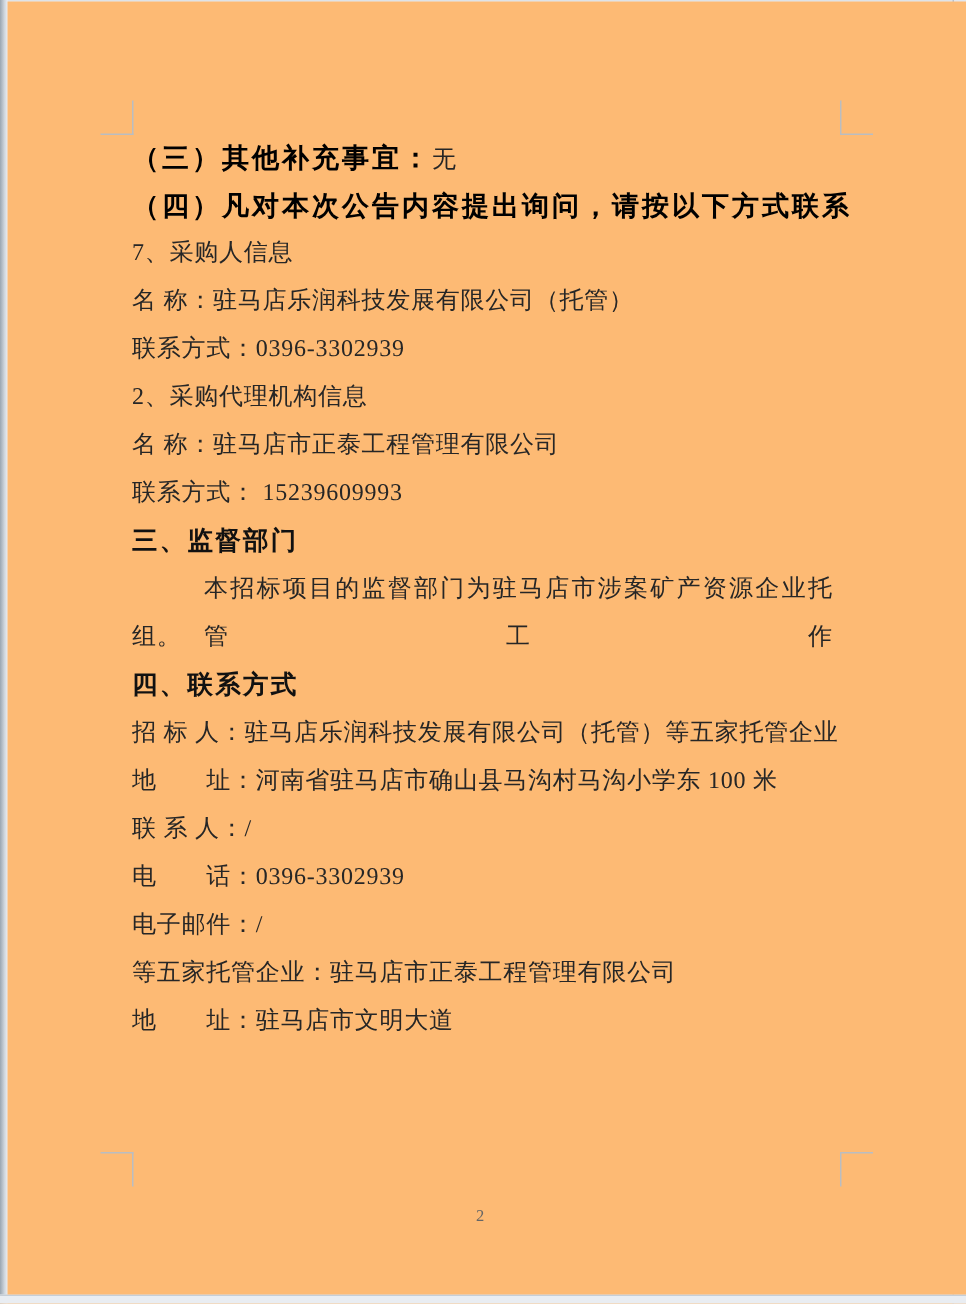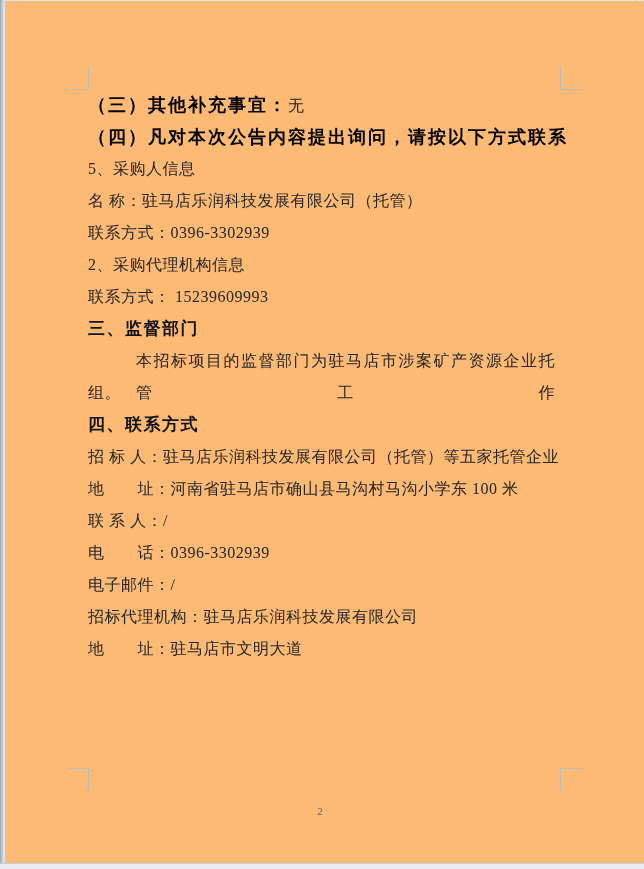--- a/index.html
+++ b/index.html
@@ -75,33 +75,34 @@
   <div class="page">
 
     <div class="mark tl"></div>
     <div class="mark tr"></div>
     <div class="mark bl"></div>
     <div class="mark br"></div>
 
     <div class="content">
         <div class="line"><span class="b">（三）其他补充事宜：</span><span>无</span></div>
         <div class="line"><span class="b">（四）凡对本次公告内容提出询问，请按以下方式联系</span></div>
-        <div class="line"><span>5、采购人信息</span></div>
+        <div class="line"><span>7、采购人信息</span></div>
         <div class="line"><span>名 称：驻马店乐润科技发展有限公司（托管）</span></div>
         <div class="line"><span>联系方式：0396-3302939</span></div>
         <div class="line"><span>2、采购代理机构信息</span></div>
+        <div class="line"><span>名 称：驻马店市正泰工程管理有限公司</span></div>
         <div class="line"><span>联系方式： 15239609993</span></div>
         <div class="line"><span class="sans">三、监督部门</span></div>
         <div class="line justify"><span>本招标项目的监督部门为驻马店市涉案矿产资源企业托管工作</span></div>
         <div class="line"><span>组。</span></div>
         <div class="line"><span class="sans">四、联系方式</span></div>
         <div class="line"><span>招 标 人：驻马店乐润科技发展有限公司（托管）等五家托管企业</span></div>
         <div class="line"><span>地　　址：河南省驻马店市确山县马沟村马沟小学东 100 米</span></div>
         <div class="line"><span>联 系 人：/</span></div>
         <div class="line"><span>电　　话：0396-3302939</span></div>
         <div class="line"><span>电子邮件：/</span></div>
-        <div class="line"><span>招标代理机构：驻马店乐润科技发展有限公司</span></div>
+        <div class="line"><span>等五家托管企业：驻马店市正泰工程管理有限公司</span></div>
         <div class="line"><span>地　　址：驻马店市文明大道</span></div>
       </div>
 
     <div class="page-number">2</div>
   </div>
 </div>
 
 </body></html>

